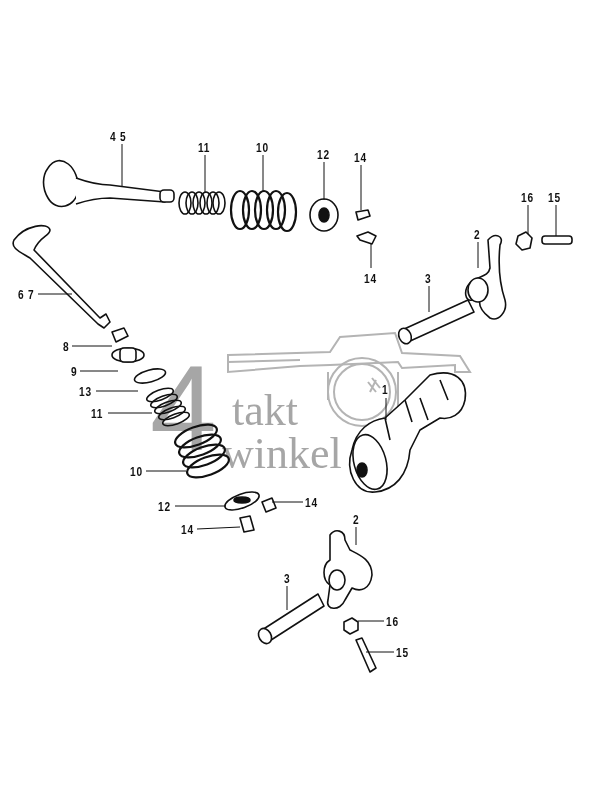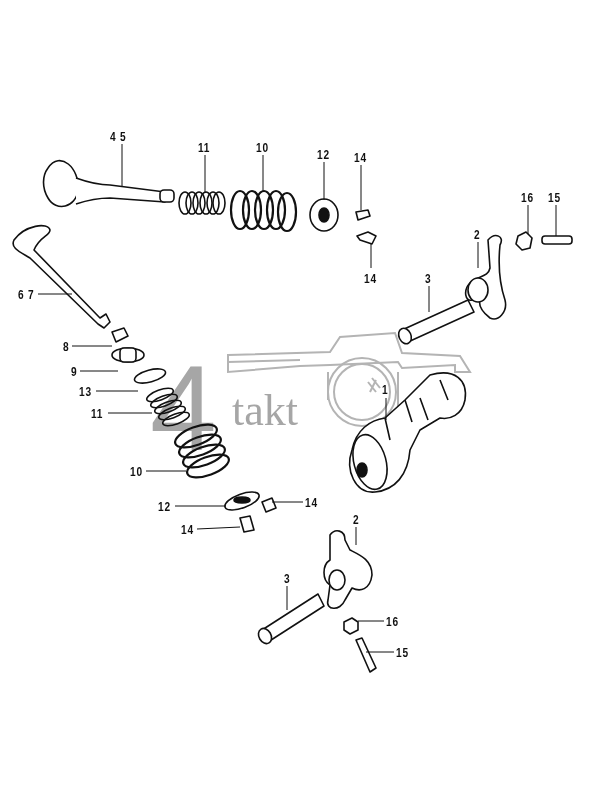--- a/index.html
+++ b/index.html
@@ -10,20 +10,21 @@
   .wm4{position:absolute;font-family:"Liberation Sans",sans-serif;color:#a6a6a6;font-size:120px;line-height:1;}
   svg{position:absolute;left:0;top:0;}
 </style>
 </head>
 <body>
 
 <div id="stage">
 
   <div class="wm4" style="left:150px;top:348px;">4</div>
   <div class="wm" style="left:210px;top:389px;margin-left:22px;">takt</div>
+  <div class="wm" style="left:222px;top:432px;">winkel</div>
 
   <svg width="600" height="800" viewBox="0 0 600 800">
 
     <g fill="none" stroke="#b4b4b4" stroke-width="2">
       <path d="M228 355 L330 352 L340 337 L395 333 L402 353 L460 356 L470 372 L455 372 L455 365 L402 368 L398 362 L330 365 L300 366 L228 372 Z"></path>
       <path d="M228 362 L300 360"></path>
       <circle cx="362" cy="392" r="34"></circle>
       <circle cx="362" cy="392" r="28"></circle>
       <path d="M372 378 l8 10 M368 382 l8 10 M376 380 l-6 12"></path>
       <path d="M328 372 L328 400 M398 372 L398 420"></path>

